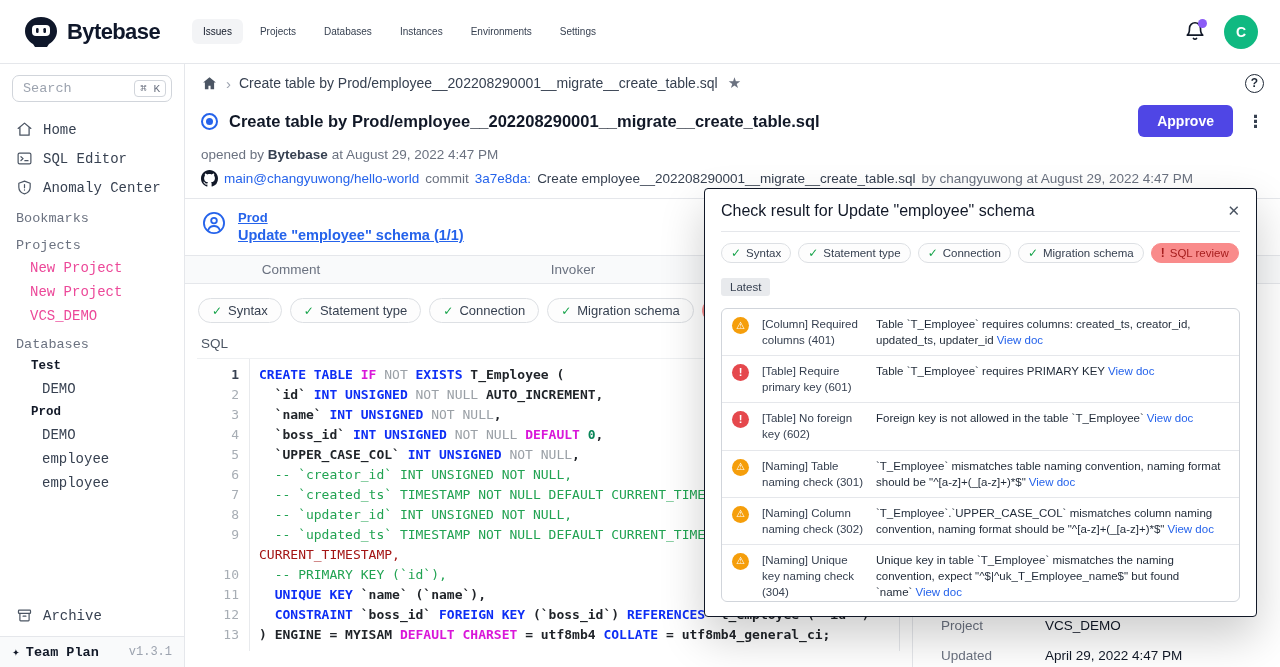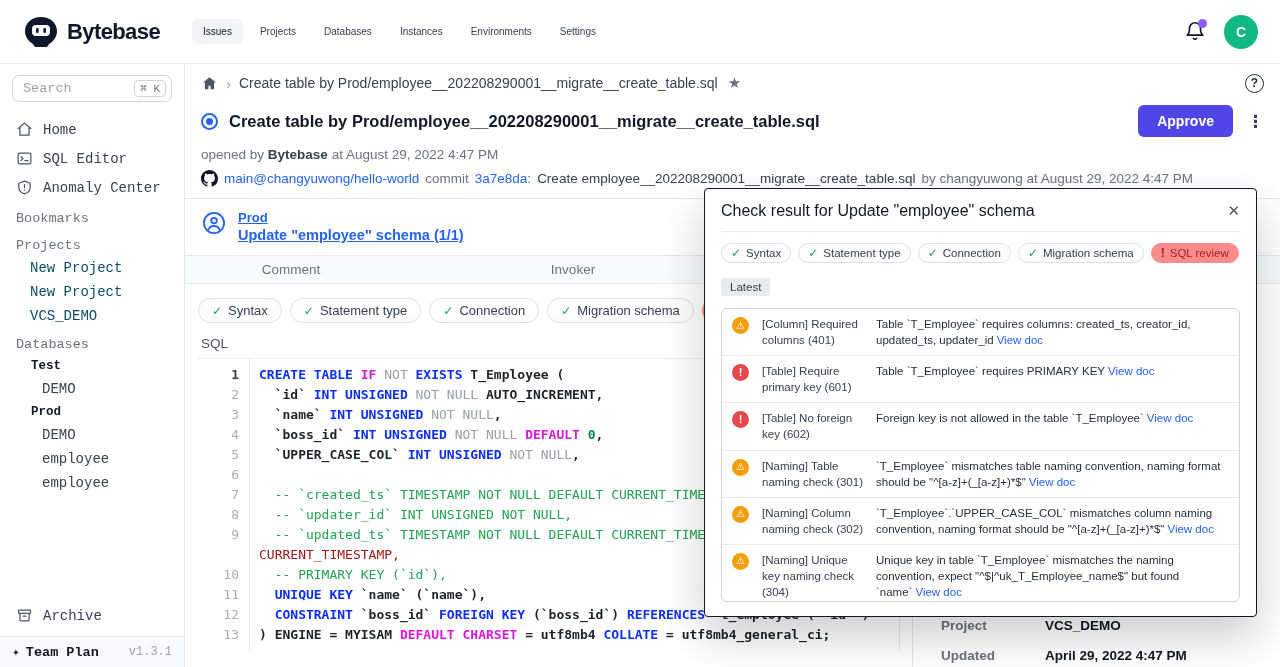--- a/index.html
+++ b/index.html
@@ -21,21 +21,21 @@
 
   
   .sidebar { position:absolute; left:0; top:64px; width:185px; bottom:0; border-right:1px solid #e5e7eb; background:#fff; display:flex; flex-direction:column; padding-top:11px; z-index:10;font-family:Liberation Mono, monospace; }
   .search-box { margin:0 12px; height:27px; border:1px solid #d1d5db; border-radius:7px; display:flex; align-items:center; padding:0 5px 0 10px; }
   .search-ph { color:#9ca3af; font-size:13.5px; flex:1; }
   .kbd { border:1px solid #d1d5db; border-radius:4px; background:#fff; color:#6b7280; font-size:11px; padding:1px 5px; }
   .side-nav { margin-top:13px; }
   .side-item { display:flex; align-items:center; gap:10px; padding:6px 16px; color:#374151; font-size:14px; cursor:pointer; }
   .side-item .ic { width:17px; height:17px; color:#4b5563; flex:0 0 17px; }
   .side-section-title { padding:9px 16px 3px; color:#6b7280; font-size:13.5px; }
-  .side-sub { padding:4px 16px 4px 30px; color:#0c4a6e; font-size:14px; cursor:pointer; }
+  .side-sub { padding:4px 16px 4px 30px; color:#ec4899; font-size:14px; cursor:pointer; }
   .db-env { padding:4px 16px 4px 31px; color:#111827; font-size:12.5px; font-weight:700; }
   .db-item { padding:4px 16px 4px 42px; color:#374151; font-size:14px; cursor:pointer; }
   .side-spacer { flex:1; }
   .archive-item { margin-bottom:6px; }
   .side-footer { height:31px; border-top:1px solid #e5e7eb; background:#f9fafb; display:flex; align-items:center; padding:0 12px; gap:6px; }
   .plan-ic { color:#111827; font-size:13px; }
   .plan-name { font-size:13.5px; font-weight:700; color:#111827; }
   .plan-ver { margin-left:auto; font-size:12px; color:#9ca3af; }
 
   
@@ -89,21 +89,21 @@
   .lc { padding-left:10px; }
   .tk-kw { color:#0d2ef5; font-weight:700; }
   .tk-mag { color:#d916d9; font-weight:700; }
   .tk-gray { color:#9aa0a6; }
   .tk-id { color:#1f2328; font-weight:700; }
   .tk-num { color:#098658; font-weight:700; }
   .tk-cm { color:#21a352; }
   .tk-warn { color:#a31515; }
 
   .right-panel { position:absolute; left:727px; right:0; top:132px; bottom:0; border-left:1px solid #e5e7eb; }
-  .info-rows { position:absolute; left:28px; right:8px; bottom:4px;font-weight:bold; }
+  .info-rows { position:absolute; left:28px; right:8px; bottom:4px; }
   .info-row { display:flex; margin-top:15px; font-size:13.5px; }
   .info-label { width:104px; color:#6b7280; }
   .info-value { color:#111827; }
 
   
   .modal { position:absolute; left:704px; top:188px; width:553px; height:429px; background:#fff; border:1px solid #111827; border-radius:4px; box-shadow:0 20px 45px rgba(0,0,0,.2); padding:13px 16px 14px; z-index:50; display:flex; flex-direction:column; overflow:hidden; }
   .modal-head { display:flex; align-items:center; }
   .modal-title { font-size:16px; font-weight:500; color:#111827; }
   .modal-close { margin-left:auto; color:#4b5563; font-size:15px; cursor:pointer; }
   .modal-divider { border-top:1px solid #e5e7eb; margin:11px 0 11px; }
@@ -307,21 +307,21 @@
 
   <div class="sql-label">SQL</div>
 
   <div class="code-panel">
     <div class="code-lines" id="code-lines">
         <div class="cl"><div class="ln cur" style="display: block;">1</div><span class="lc"><span class="tk-kw">CREATE TABLE </span><span class="tk-mag">IF </span><span class="tk-gray">NOT </span><span class="tk-kw">EXISTS </span><span class="tk-id">T_Employee (</span></span></div>
         <div class="cl"><div class="ln" style="display: block;">2</div><span class="lc"><span class="tk-id">  `id` </span><span class="tk-kw">INT UNSIGNED </span><span class="tk-gray">NOT NULL </span><span class="tk-id">AUTO_INCREMENT,</span></span></div>
         <div class="cl"><div class="ln" style="display: block;">3</div><span class="lc"><span class="tk-id">  `name` </span><span class="tk-kw">INT UNSIGNED </span><span class="tk-gray">NOT NULL</span><span class="tk-id">,</span></span></div>
         <div class="cl"><div class="ln" style="display: block;">4</div><span class="lc"><span class="tk-id">  `boss_id` </span><span class="tk-kw">INT UNSIGNED </span><span class="tk-gray">NOT NULL </span><span class="tk-mag">DEFAULT </span><span class="tk-num">0</span><span class="tk-id">,</span></span></div>
         <div class="cl"><div class="ln" style="display: block;">5</div><span class="lc"><span class="tk-id">  `UPPER_CASE_COL` </span><span class="tk-kw">INT UNSIGNED </span><span class="tk-gray">NOT NULL</span><span class="tk-id">,</span></span></div>
-        <div class="cl"><div class="ln" style="display: block;">6</div></div>
+        <div class="cl"><div class="ln" style="display: block;">6</div><span class="lc"><span class="tk-cm">  -- `creator_id` INT UNSIGNED NOT NULL,</span></span></div>
         <div class="cl"><div class="ln" style="display: block;">7</div><span class="lc"><span class="tk-cm">  -- `created_ts` TIMESTAMP NOT NULL DEFAULT CURRENT_TIMESTAMP,</span></span></div>
         <div class="cl"><div class="ln" style="display: block;">8</div><span class="lc"><span class="tk-cm">  -- `updater_id` INT UNSIGNED NOT NULL,</span></span></div>
         <div class="cl"><div class="ln" style="display: block;">9</div><span class="lc"><span class="tk-cm">  -- `updated_ts` TIMESTAMP NOT NULL DEFAULT CURRENT_TIMESTAMP ON UPDATE</span></span></div>
         <div class="cl"><div class="ln" style="display: block;"></div><span class="lc"><span class="tk-warn">CURRENT_TIMESTAMP,</span></span></div>
         <div class="cl"><div class="ln" style="display: block;">10</div><span class="lc"><span class="tk-cm">  -- PRIMARY KEY (`id`),</span></span></div>
         <div class="cl"><div class="ln" style="display: block;">11</div><span class="lc"><span class="tk-id">  </span><span class="tk-kw">UNIQUE KEY </span><span class="tk-id">`name` (`name`),</span></span></div>
         <div class="cl"><div class="ln" style="display: block;">12</div><span class="lc"><span class="tk-id">  </span><span class="tk-kw">CONSTRAINT </span><span class="tk-id">`boss_id` </span><span class="tk-kw">FOREIGN KEY </span><span class="tk-id">(`boss_id`) </span><span class="tk-kw">REFERENCES </span><span class="tk-id">`t_employee ( `id` )</span></span></div>
         <div class="cl"><div class="ln" style="display: block;">13</div><span class="lc"><span class="tk-id">) ENGINE = MYISAM </span><span class="tk-mag">DEFAULT CHARSET </span><span class="tk-id">= utf8mb4 </span><span class="tk-kw">COLLATE </span><span class="tk-id">= utf8mb4_general_ci;</span></span></div>
       </div>
   </div>

